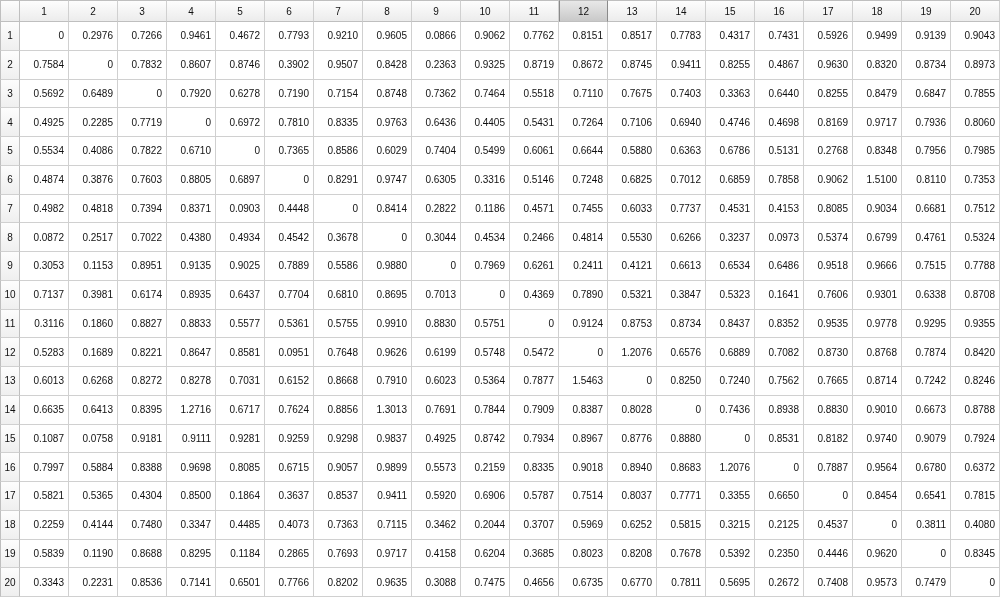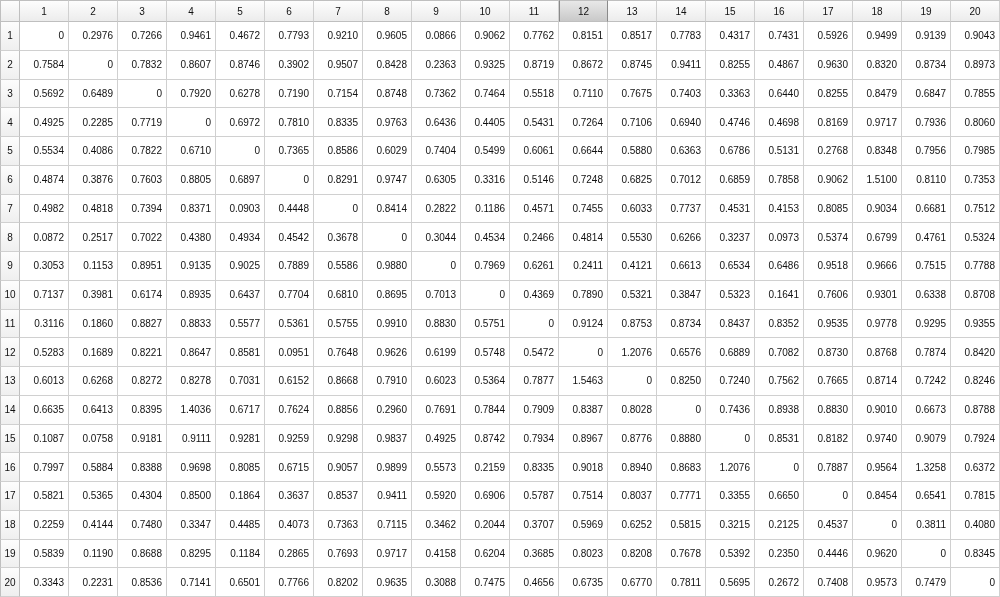--- a/index.html
+++ b/index.html
@@ -337,25 +337,25 @@
     <div class="cell data">0.7240</div>
     <div class="cell data">0.7562</div>
     <div class="cell data">0.7665</div>
     <div class="cell data">0.8714</div>
     <div class="cell data">0.7242</div>
     <div class="cell data">0.8246</div>
     <div class="cell row-header">14</div>
     <div class="cell data">0.6635</div>
     <div class="cell data">0.6413</div>
     <div class="cell data">0.8395</div>
-    <div class="cell data">1.4036</div>
+    <div class="cell data">1.2716</div>
     <div class="cell data">0.6717</div>
     <div class="cell data">0.7624</div>
     <div class="cell data">0.8856</div>
-    <div class="cell data">0.2960</div>
+    <div class="cell data">1.3013</div>
     <div class="cell data">0.7691</div>
     <div class="cell data">0.7844</div>
     <div class="cell data">0.7909</div>
     <div class="cell data">0.8387</div>
     <div class="cell data">0.8028</div>
     <div class="cell data">0</div>
     <div class="cell data">0.7436</div>
     <div class="cell data">0.8938</div>
     <div class="cell data">0.8830</div>
     <div class="cell data">0.9010</div>
@@ -394,21 +394,21 @@
     <div class="cell data">0.5573</div>
     <div class="cell data">0.2159</div>
     <div class="cell data">0.8335</div>
     <div class="cell data">0.9018</div>
     <div class="cell data">0.8940</div>
     <div class="cell data">0.8683</div>
     <div class="cell data">1.2076</div>
     <div class="cell data">0</div>
     <div class="cell data">0.7887</div>
     <div class="cell data">0.9564</div>
-    <div class="cell data">1.3258</div>
+    <div class="cell data">0.6780</div>
     <div class="cell data">0.6372</div>
     <div class="cell row-header">17</div>
     <div class="cell data">0.5821</div>
     <div class="cell data">0.5365</div>
     <div class="cell data">0.4304</div>
     <div class="cell data">0.8500</div>
     <div class="cell data">0.1864</div>
     <div class="cell data">0.3637</div>
     <div class="cell data">0.8537</div>
     <div class="cell data">0.9411</div>

